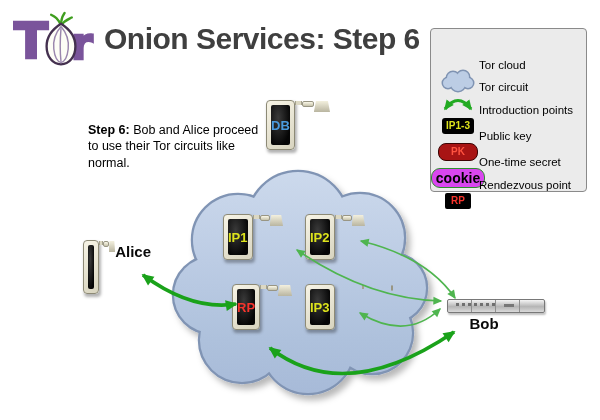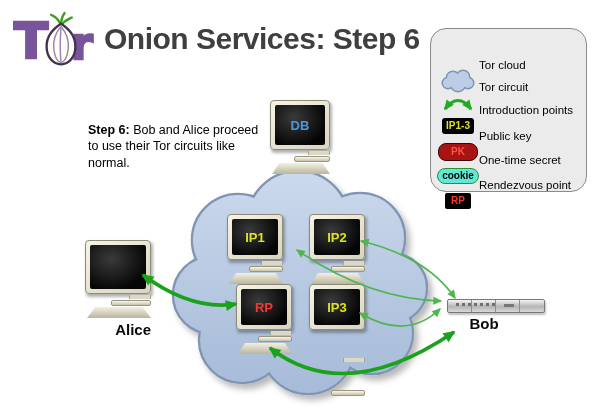--- a/index.html
+++ b/index.html
@@ -12,41 +12,41 @@
   .logo-letter{font-family:"DejaVu Sans",sans-serif;font-weight:bold;color:#7a549b;
                -webkit-text-stroke:2.5px #7a549b;line-height:1;}
   .logo-t{font-size:50px;}
   .logo-r{font-size:44px;margin-left:-3px;}
   .logo-onion{margin:0 -5px;position:relative;top:3px;}
   .page-title{position:absolute;left:104px;top:22px;font-size:30px;font-weight:bold;
               letter-spacing:-0.5px;color:#3f3f3f;z-index:5;}
 
   
   .legend{position:absolute;left:430px;top:28px;width:157px;height:164px;
-          background:#ebebeb;border:1.5px solid #8a8a8a;border-radius:16px;
+          background:#ebebeb;border:1.5px solid #8a8a8a;border-radius:4px;
           box-sizing:border-box;padding:7px 6px;z-index:5;
           display:flex;flex-direction:column;justify-content:space-between;}
   .legend-row{display:grid;grid-template-columns:42px 1fr;align-items:center;height:25px;}
   .legend-icon{display:flex;align-items:center;justify-content:center;margin-top:32px;}
   .legend-label{font-size:11.5px;color:#000;}
   .badge{font-weight:bold;display:inline-block;text-align:center;line-height:1;}
   .badge-ip{background:#000;color:#dde31c;font-size:10px;padding:3px 4px;border-radius:3px;}
   .badge-pk{background:#a81414;color:#ff5340;font-size:10px;padding:3px 12px;
             border:1px solid #3c0404;border-radius:8px;}
-  .badge-cookie{background:#5eead4;color:#000;font-size:10px;padding:2px 4px;
+  .badge-cookie{background:#d946ef;color:#000;font-size:14px;padding:2px 4px;
                 border:1.5px solid #2f8f2f;border-radius:9px;}
   .badge-rp{background:#000;color:#f8342c;font-size:10px;padding:3px 6px;border-radius:2px;}
 
   
   .note{position:absolute;left:88px;top:122px;width:172px;font-size:12.5px;
         line-height:1.3;color:#000;z-index:5;}
   .note b{font-weight:bold;}
 
   
-  .pc{position:absolute;display:flex;flex-direction:column;align-items:flex-end;z-index:2;}
+  .pc{position:absolute;display:flex;flex-direction:row;align-items:flex-start;z-index:2;}
   .mon{background:linear-gradient(145deg,#f7f4e6,#d8d4bf);border:1px solid #8d8a76;
        border-radius:4px;padding:4px;box-shadow:1.5px 2.5px 3px rgba(0,0,0,.3);
        box-sizing:content-box;}
   .scr{width:100%;height:100%;border-radius:2px;
        background:radial-gradient(ellipse at 38% 32%,#3a3a3a,#050505 75%);
        display:flex;align-items:center;justify-content:center;
        font-weight:bold;font-size:13px;}
   .mon-sm{width:46px;height:36px;}
   .mon-md{width:50px;height:40px;}
   .mon-lg{width:56px;height:44px;}

